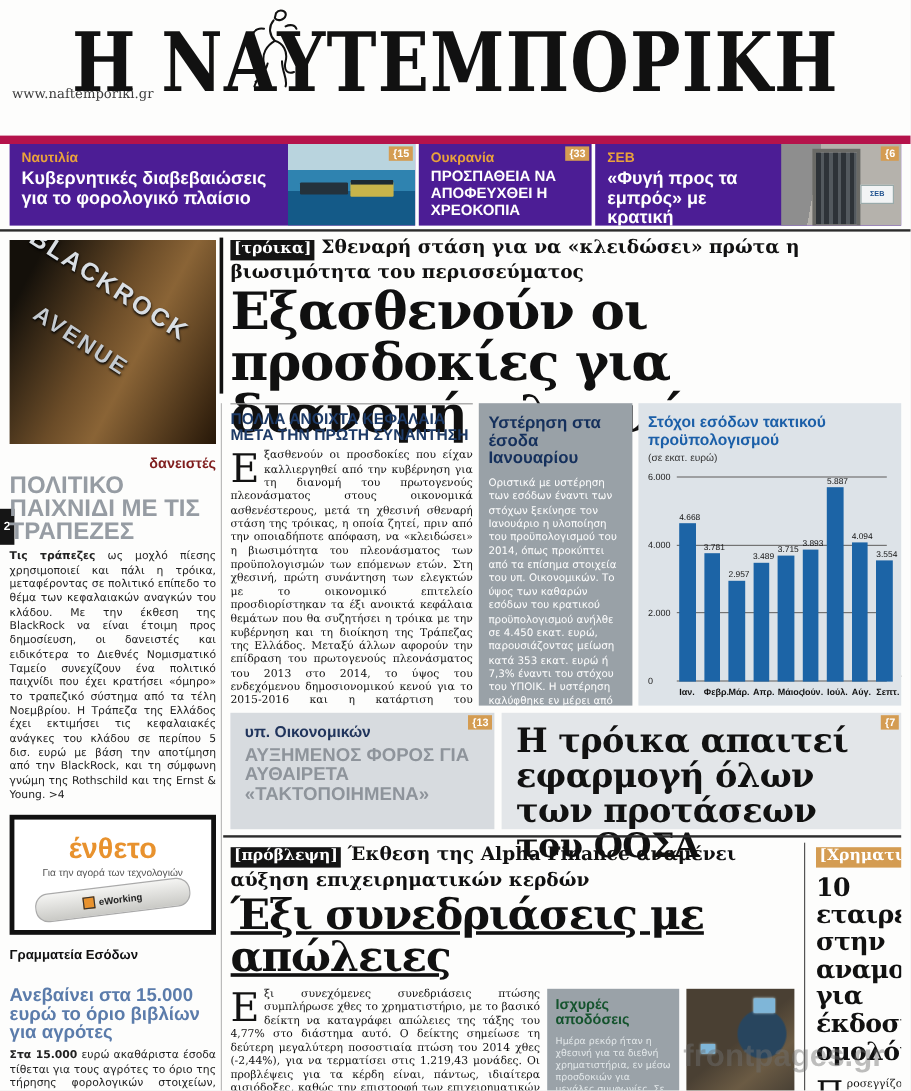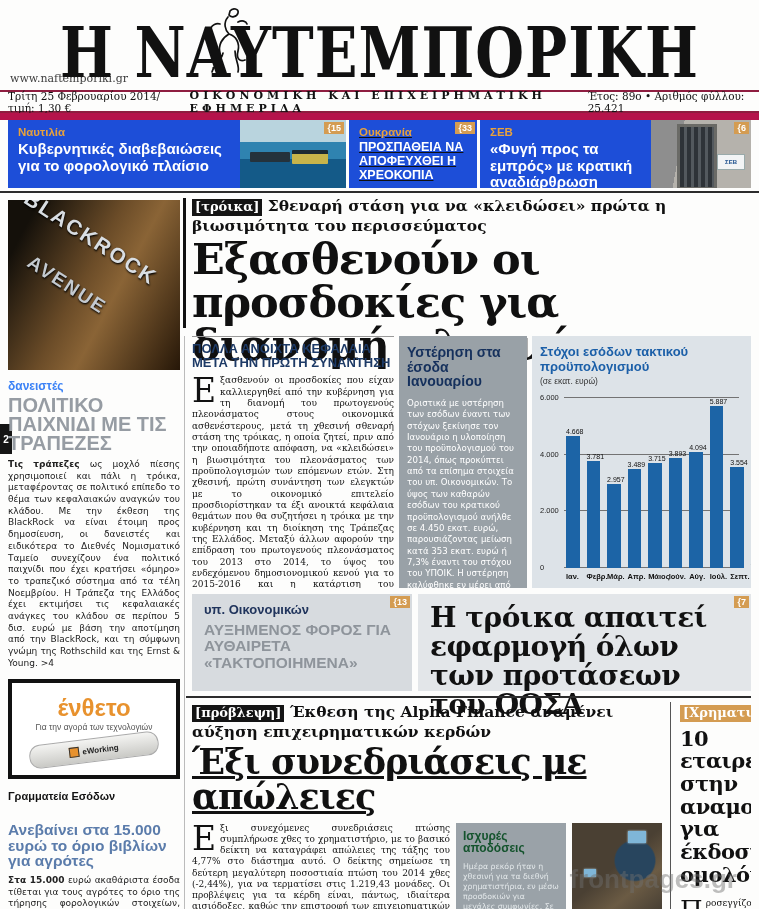--- a/index.html
+++ b/index.html
@@ -13,52 +13,52 @@
   .masthead-title{position:absolute;left:0;right:0;top:12px;text-align:center;
     font-weight:bold;font-size:56px;letter-spacing:1px;transform:scaleY(1.22);transform-origin:top center;}
   .date-row{position:absolute;left:0;right:0;top:90px;height:19px;border-top:2px solid #8e1d40;
     border-bottom:2px solid #8e1d40;display:flex;align-items:center;justify-content:space-between;padding:0 8px;}
   .date-left,.date-right{font-size:10.5px;}
   .date-center{font-size:11px;font-weight:bold;letter-spacing:4px;}
   .crimson-bar{position:absolute;left:0;right:0;top:113px;height:7px;background:#b5134b;}
 
   
   .top-strip{position:absolute;left:8px;right:8px;top:120px;height:68px;display:flex;gap:3px;}
-  .strip-box{background:#1d4ed8;position:relative;overflow:hidden;}
+  .strip-box{background:#4c1d95;position:relative;overflow:hidden;}
   .strip-text{padding:6px 10px;}
   .strip-kicker{color:#e9a23b;font-weight:bold;font-size:11.5px;margin-bottom:3px;}
   .strip-title{color:#fff;font-weight:bold;font-size:15px;line-height:1.1;}
   .strip-title.caps{font-size:12.5px;}
   .badge{position:absolute;top:2px;right:2px;background:#d49c52;color:#fff;font-weight:bold;
     font-size:9px;padding:1px 3px;font-family:"Liberation Sans",sans-serif;}
   .box1{width:338px;display:flex;}
   .box1 .strip-text{flex:1;}
   .ship-photo{width:106px;position:relative;background:linear-gradient(#b9d4de 0 32%,#2f83b0 32% 58%,#145a88 58% 100%);}
   .ship{position:absolute;height:10px;border-radius:1px;}
   .ship.dark{left:10px;top:32px;width:40px;background:#24323c;}
   .ship.yellow{left:52px;top:30px;width:36px;background:#c8b44a;border-top:4px solid #1d2a32;}
-  .box2{width:128px;text-decoration:underline;}
+  .box2{width:144px;}
   .box3{flex:1;display:flex;}
   .box3 .strip-text{flex:1;}
   .sev-photo{width:100px;position:relative;background:linear-gradient(100deg,#8e8e8e 0 30%,#b5b2ac 30% 100%);}
   .sev-door{position:absolute;left:26px;top:4px;width:34px;height:60px;background:
     repeating-linear-gradient(90deg,#2e3338 0 4px,#53595e 4px 7px);border:3px solid #6a6a66;}
   .sev-sign{position:absolute;left:66px;top:34px;width:26px;height:14px;background:#f2f4f5;color:#1b4e8c;
     font-size:6px;font-weight:bold;display:flex;align-items:center;justify-content:center;border:1px solid #9aa;}
   .strip-rule{position:absolute;left:0;right:0;top:191px;height:2px;background:#2c2c2c;}
 
   
   .left-rail{position:absolute;left:8px;top:200px;width:172px;}
   .blackrock-photo{height:170px;position:relative;overflow:hidden;
     background:linear-gradient(118deg,#14100a 0 12%,#6b4c28 45%,#8a6436 60%,#261708 100%);}
   .br-text{position:absolute;color:#d9dee3;font-weight:bold;letter-spacing:2px;
     font-family:"Liberation Sans",sans-serif;text-shadow:1px 1px 2px #000;transform:rotate(33deg);}
   .br-1{left:6px;top:26px;font-size:21px;}
   .br-2{left:14px;top:74px;font-size:19px;color:#c4cad0;}
-  .rail-kicker{color:#3b82f6;font-weight:bold;font-size:12px;margin:9px 0 3px;}
+  .rail-kicker{color:#7f1d1d;font-weight:bold;font-size:12px;margin:9px 0 3px;text-align:right;}
   .rail-headline{color:#969ca3;font-weight:bold;font-size:20px;line-height:0.95;letter-spacing:0;}
   .rail-body{font-size:9px;line-height:1.3;text-align:justify;color:#222;margin-top:6px;
     font-family:"DejaVu Sans",sans-serif;}
   .page-tab{position:absolute;left:0;top:424px;width:12px;height:30px;background:#151515;color:#fff;
     display:flex;align-items:center;justify-content:center;font-size:10px;font-weight:bold;
     font-family:"Liberation Sans",sans-serif;}
   .ad-box{margin-top:10px;height:92px;border:4px solid #111;background:#fff;position:relative;
     display:flex;flex-direction:column;align-items:center;justify-content:center;}
   .ad-title{color:#e8922e;font-weight:bold;font-size:24px;line-height:1;}
   .ad-sub{font-size:8.5px;color:#555;margin-top:2px;text-align:center;line-height:1.2;}
@@ -144,25 +144,20 @@
 
 <div class="page">
 
   <div class="site-url">www.naftemporiki.gr</div>
   <div class="hermes">
     <svg width="42" height="84" viewBox="0 0 42 84">
       <path d="M22 7 c3-4 9-2 8 2 c-1 4-7 5-9 2 z M20 13 c-5 6-3 13 1 17 c-7 4-11 11-9 19 c2 8-2 13-7 15 M21 30 c7 2 11 9 9 17 c-2 8 2 11 7 9 M15 49 c-2 9-9 11-11 19 M27 47 c0 9 5 15 3 21 M12 20 c-4-1-8 1-9 4 M30 18 c4-2 8-1 9 2" stroke="#111" fill="none" stroke-width="1.7" stroke-linecap="round"></path>
     </svg>
   </div>
   <div class="masthead-title">Η ΝΑΥΤΕΜΠΟΡΙΚΗ</div>
-  <div class="date-row">
-    <span class="date-left">Τρίτη 25 Φεβρουαρίου 2014/ τιμή: 1,30 €</span>
-    <span class="date-center">ΟΙΚΟΝΟΜΙΚΗ ΚΑΙ ΕΠΙΧΕΙΡΗΜΑΤΙΚΗ ΕΦΗΜΕΡΙΔΑ</span>
-    <span class="date-right">Έτος: 89ο • Αριθμός φύλλου: 25.421</span>
-  </div>
   <div class="crimson-bar"></div>
 
   <div class="top-strip">
     <div class="strip-box box1 sans">
       <div class="strip-text">
         <div class="strip-kicker">Ναυτιλία</div>
         <div class="strip-title">Κυβερνητικές διαβεβαιώσεις για το φορολογικό πλαίσιο</div>
       </div>
       <div class="ship-photo">
         <div class="ship dark"></div>
@@ -280,28 +275,28 @@
               <div class="bar-value">3.715</div>
               <div class="bar" style="height: 61.9167%; background: rgb(28, 100, 166);"></div>
               <div class="bar-month">Μάιος</div>
             </div>
             <div class="bar-col">
               <div class="bar-value">3.893</div>
               <div class="bar" style="height: 64.8833%; background: rgb(28, 100, 166);"></div>
               <div class="bar-month">Ιούν.</div>
             </div>
             <div class="bar-col">
+              <div class="bar-value">5.887</div>
+              <div class="bar" style="height: 98.1167%; background: rgb(28, 100, 166);"></div>
+              <div class="bar-month">Ιούλ.</div>
+            </div>
+            <div class="bar-col">
               <div class="bar-value">4.094</div>
               <div class="bar" style="height: 68.2333%; background: rgb(28, 100, 166);"></div>
               <div class="bar-month">Αύγ.</div>
-            </div>
-            <div class="bar-col">
-              <div class="bar-value">5.887</div>
-              <div class="bar" style="height: 98.1167%; background: rgb(28, 100, 166);"></div>
-              <div class="bar-month">Ιούλ.</div>
             </div>
             <div class="bar-col">
               <div class="bar-value">3.554</div>
               <div class="bar" style="height: 59.2333%; background: rgb(28, 100, 166);"></div>
               <div class="bar-month">Σεπτ.</div>
             </div>
             <div class="bar-col">
               <div class="bar-value">4.638</div>
             </div>
           </div>

